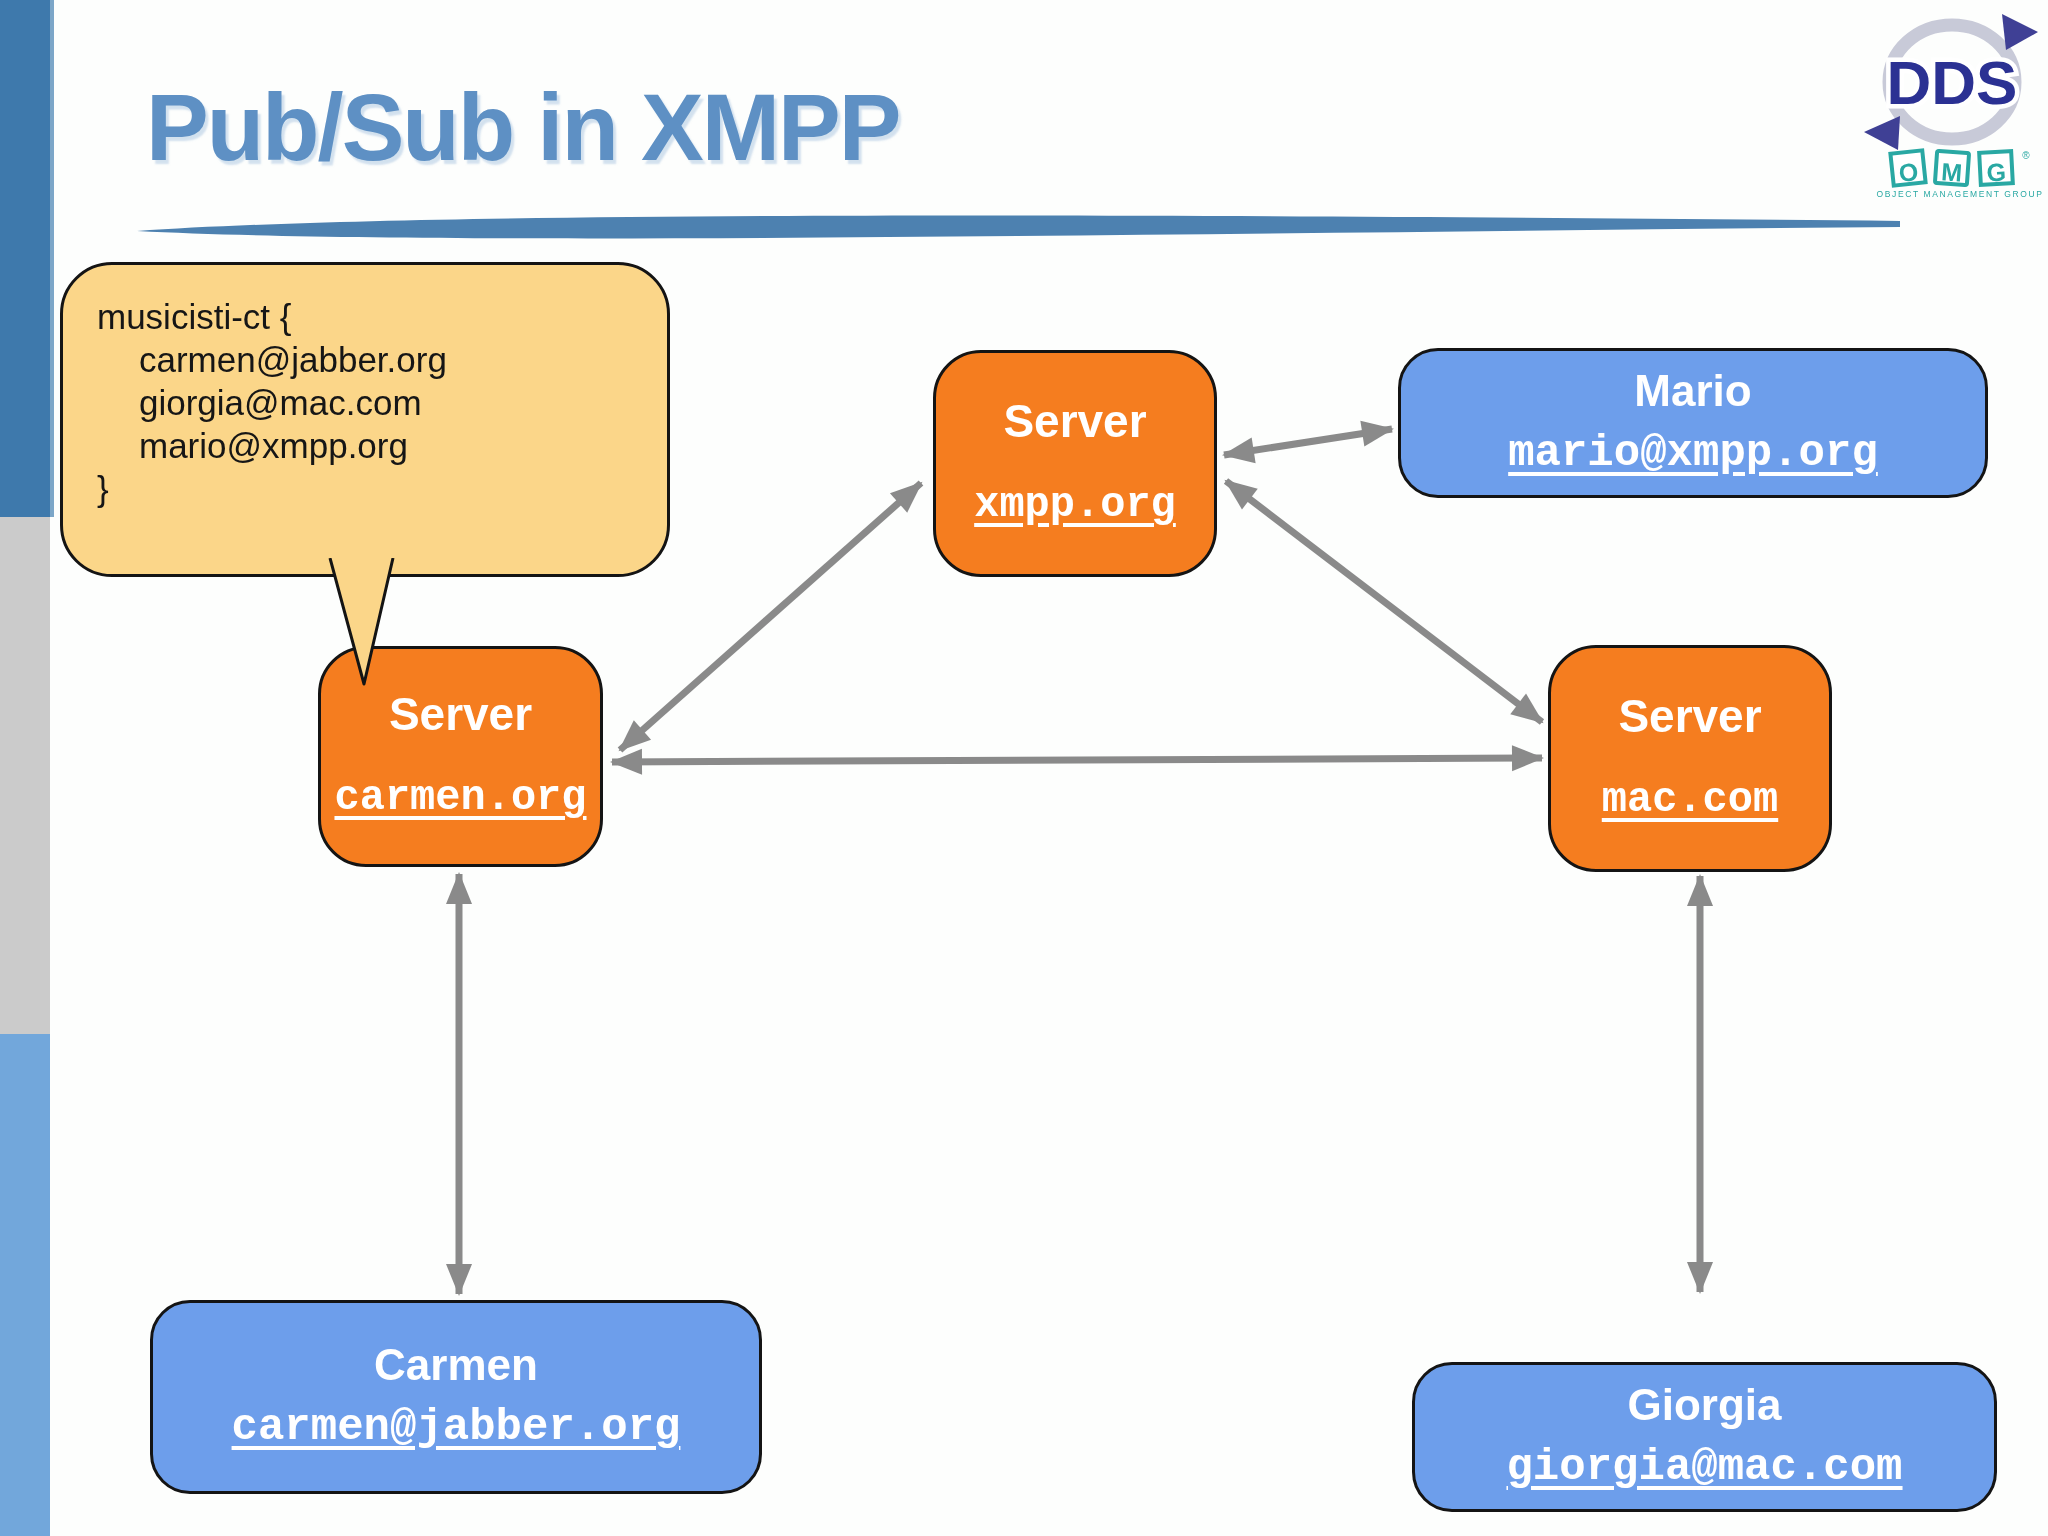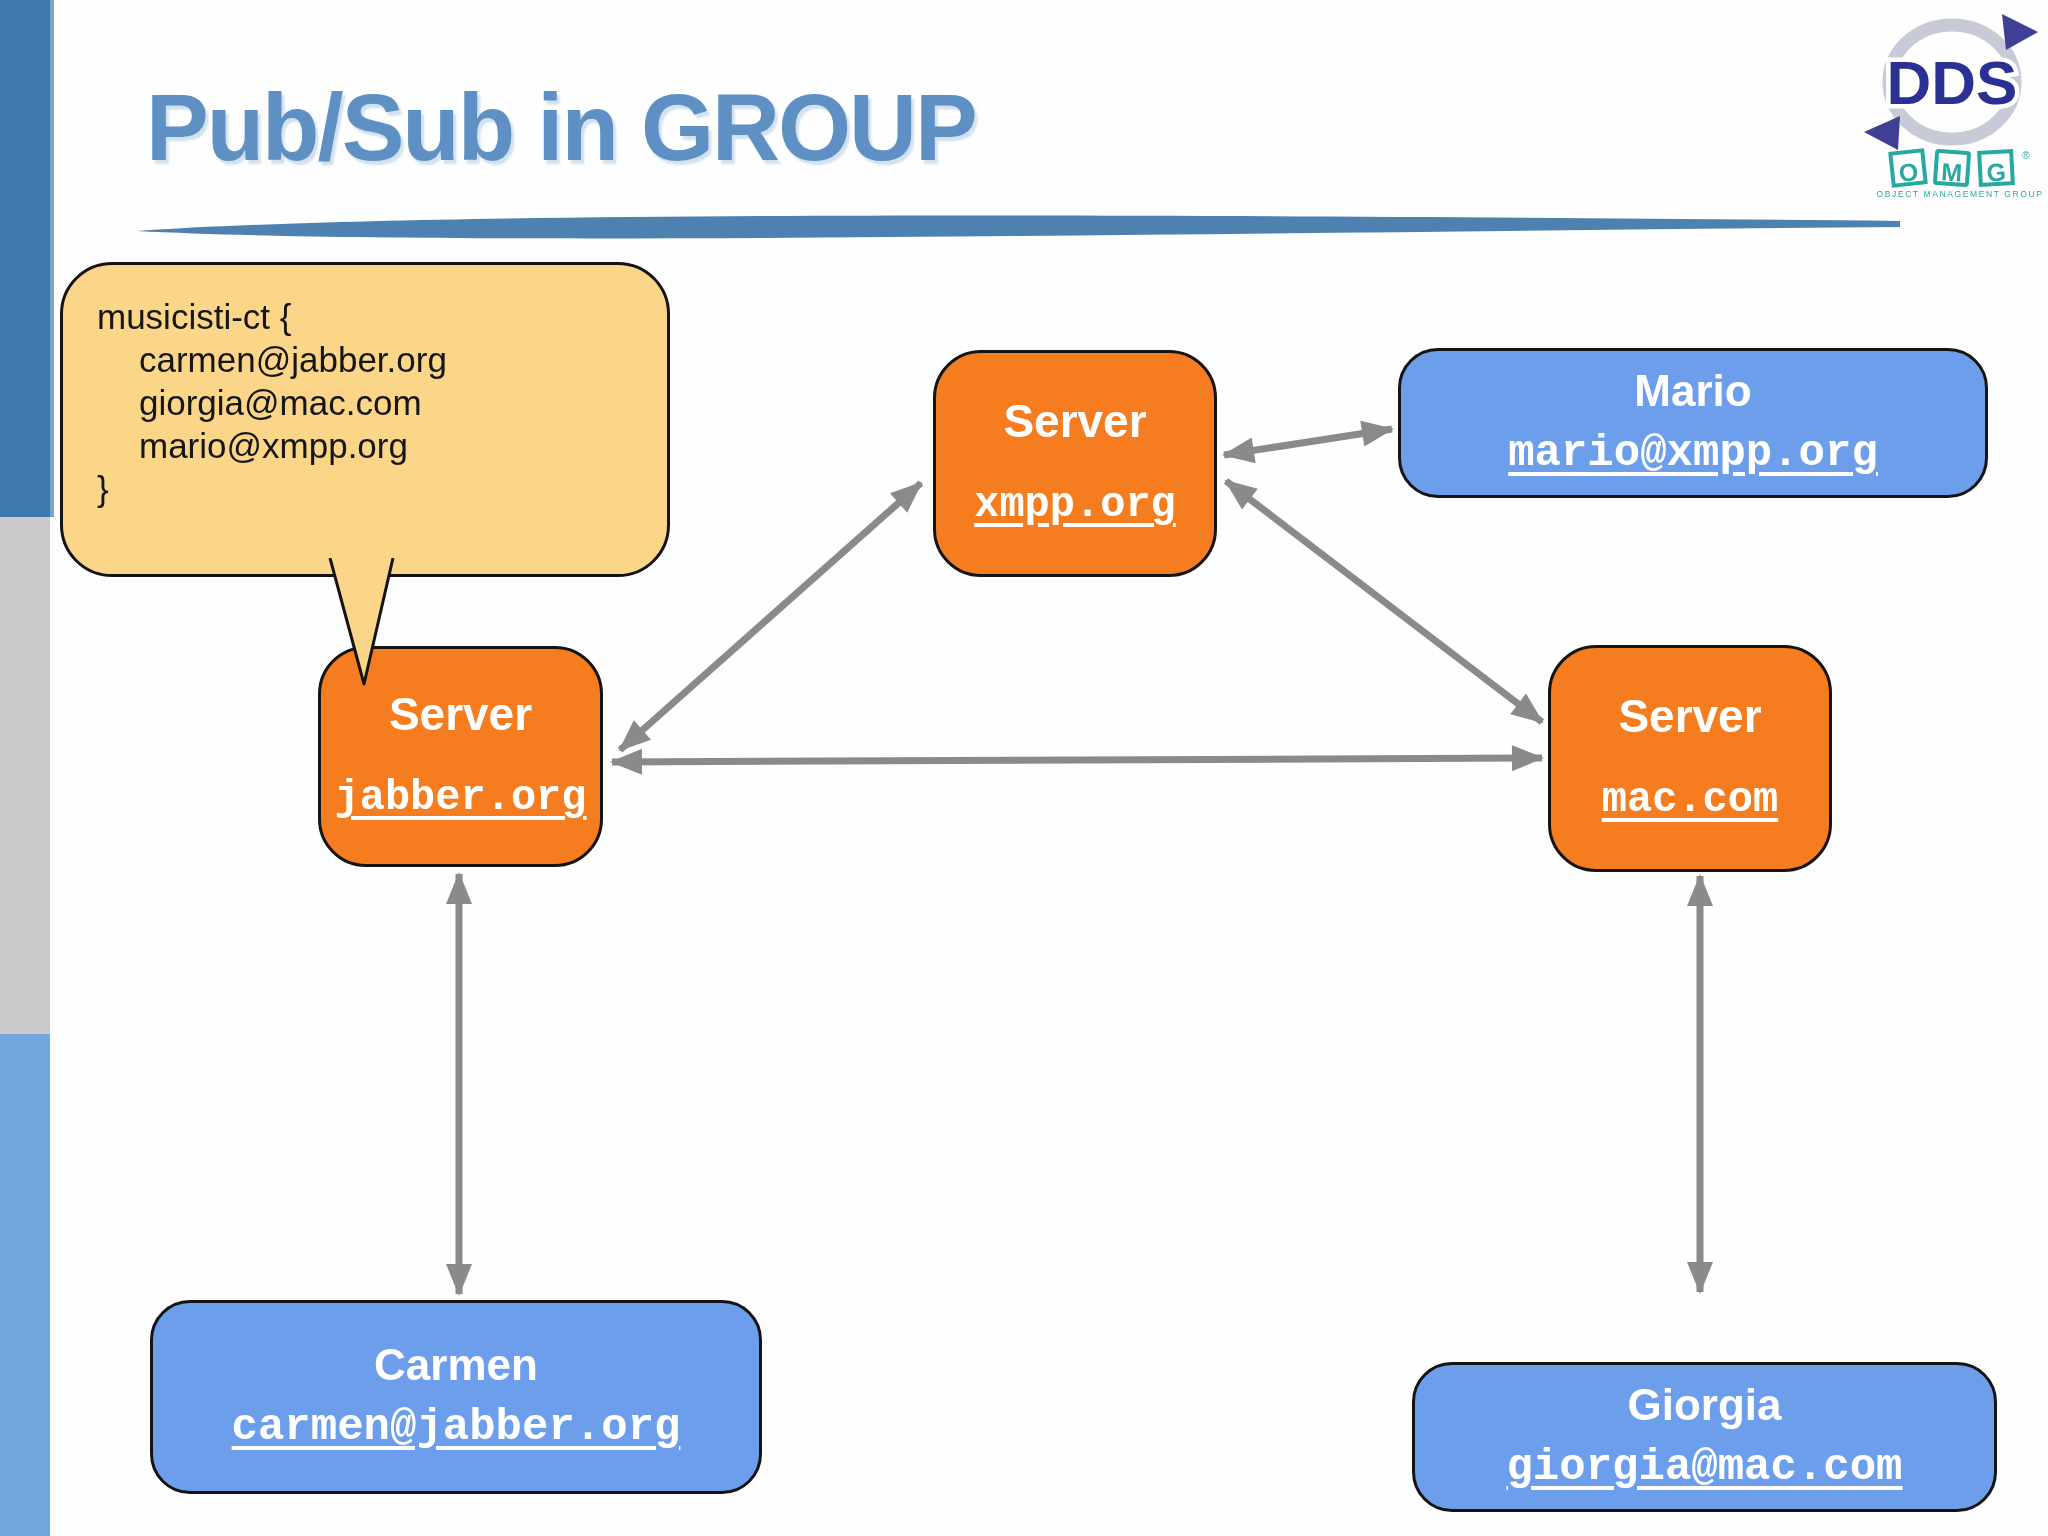--- a/index.html
+++ b/index.html
@@ -71,21 +71,21 @@
 </style>
 </head>
 <body>
 
 <div class="slide">
 
   <div class="stripe stripe-top"></div>
   <div class="stripe stripe-mid"></div>
   <div class="stripe stripe-bot"></div>
 
-  <div class="title">Pub/Sub in GROUP</div>
+  <div class="title">Pub/Sub in XMPP</div>
 
   <svg class="brush" width="2048" height="300">
     <path d="M 137 231 C 400 213, 1000 212, 1900 221 L 1900 227 C 1200 233, 450 247, 137 231 Z" fill="#4D81B0"></path>
   </svg>
 
   <svg class="dds" width="192" height="152" viewBox="0 0 192 152">
     <ellipse cx="96" cy="76" rx="63" ry="57" fill="none" stroke="#C8CAD8" stroke-width="13"></ellipse>
     <polygon points="146,8 182,26 150,44" fill="#3F4095"></polygon>
     <polygon points="44,110 8,126 42,144" fill="#3F4095"></polygon>
     <text x="96" y="98" text-anchor="middle" font-size="62" font-weight="bold" fill="#2B3193" stroke="#ffffff" stroke-width="9" paint-order="stroke" font-family="Liberation Sans, sans-serif">DDS</text>
@@ -123,21 +123,21 @@
     <span class="ln indent">giorgia@mac.com</span>
     <span class="ln indent">mario@xmpp.org</span>
     <span class="ln">}</span>
   </div>
   <svg class="callout-tail" width="110" height="132">
     <path d="M 30 0 L 64 126 L 93 0" fill="#FBD689" stroke="#141414" stroke-width="3" stroke-linejoin="round"></path>
   </svg>
 
   <div class="node server" id="server-jabber">
     <span class="label">Server</span>
-    <span class="link">jabber.org</span>
+    <span class="link">carmen.org</span>
   </div>
 
   <div class="node server" id="server-xmpp">
     <span class="label">Server</span>
     <span class="link">xmpp.org</span>
   </div>
 
   <div class="node server" id="server-mac">
     <span class="label">Server</span>
     <span class="link">mac.com</span>

